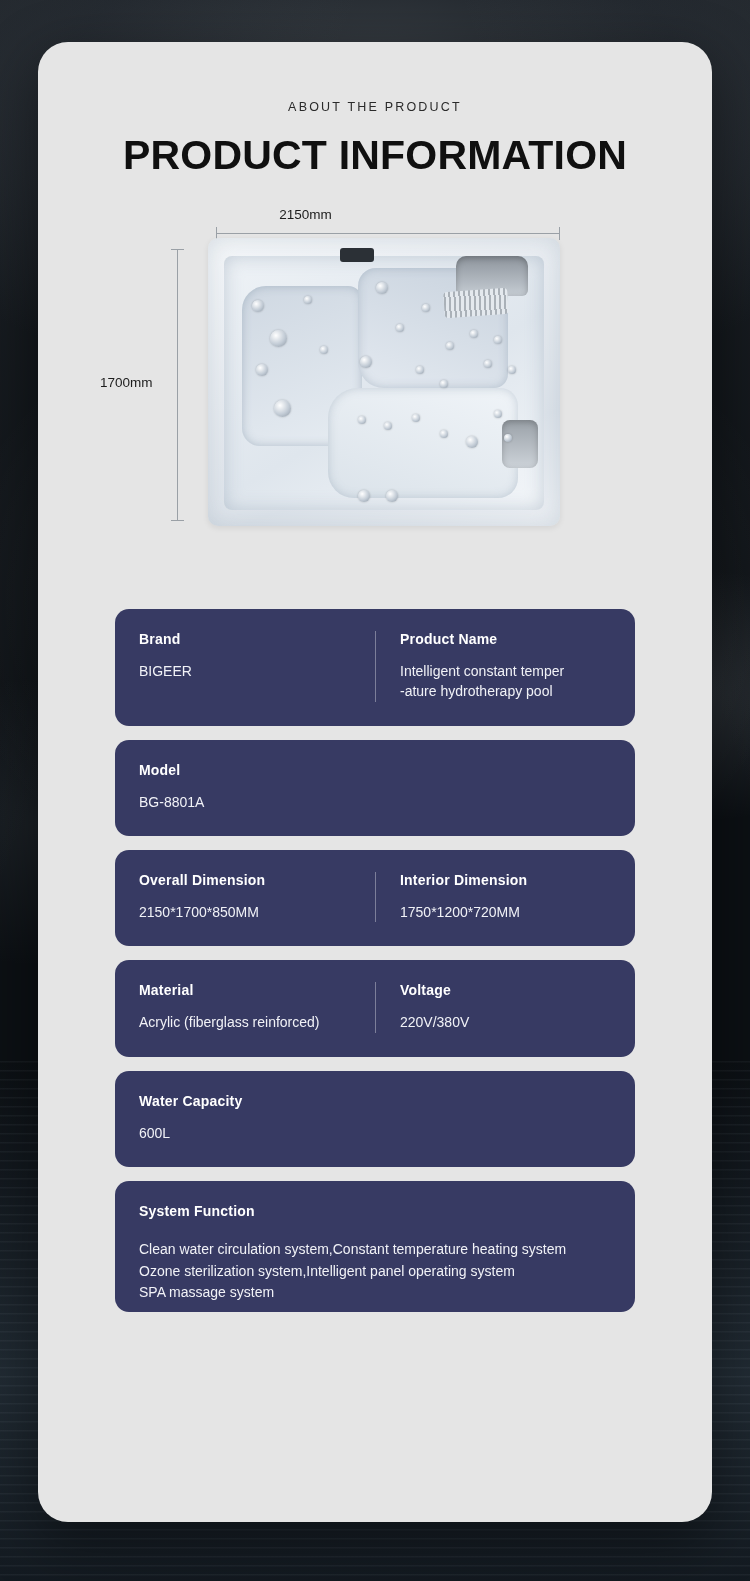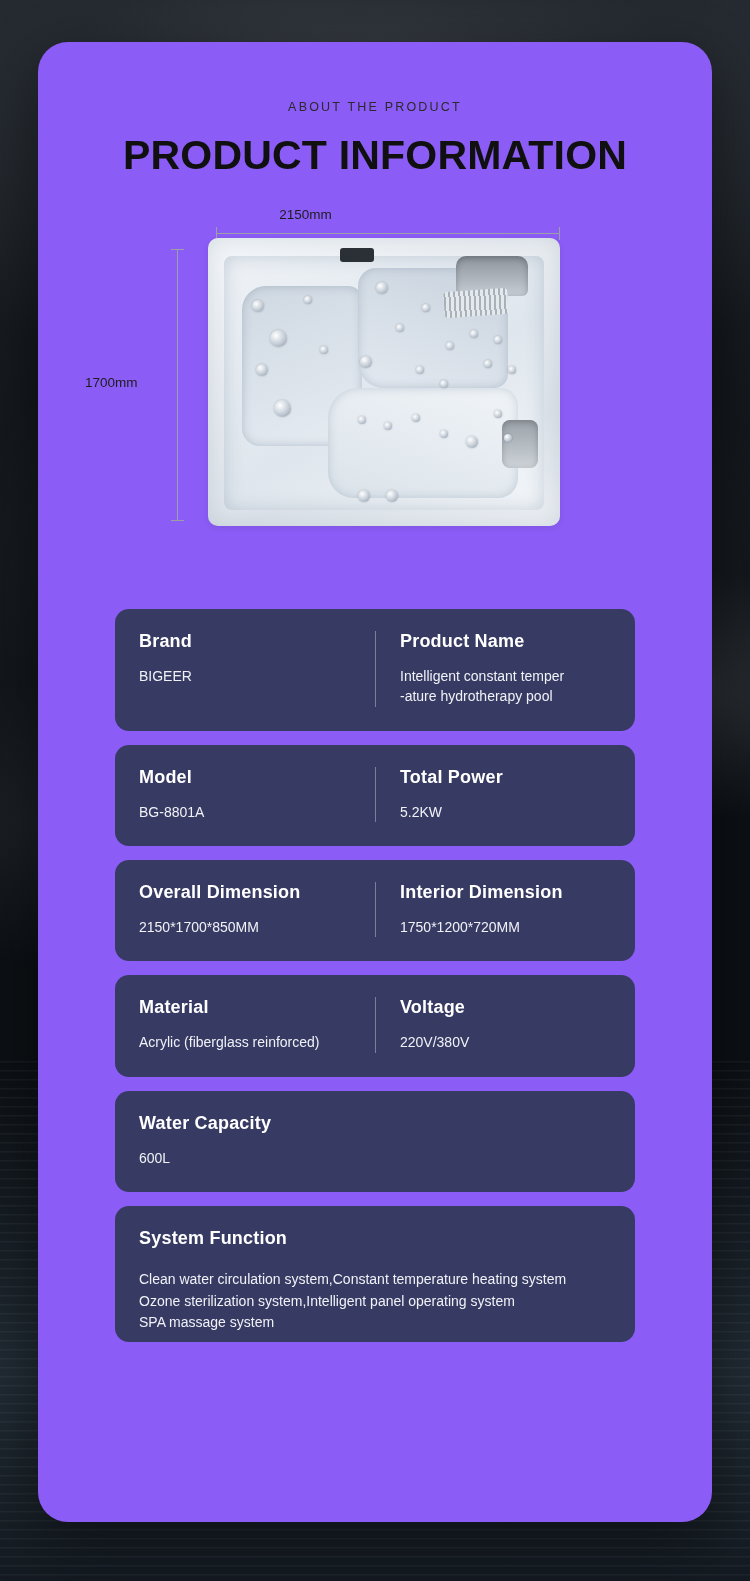--- a/index.html
+++ b/index.html
@@ -58,21 +58,21 @@
     background: radial-gradient(ellipse at center, rgba(255,255,255,0.10), rgba(255,255,255,0) 68%);
   }
 
   
   .card {
     position: absolute;
     left: 38px;
     top: 42px;
     width: 674px;
     height: 1480px;
-    background: #8b5cf6;
+    background: #e5e5e5;
     border-radius: 30px;
     box-shadow: 0 18px 60px rgba(0,0,0,0.45);
     overflow: hidden;
   }
 
   .eyebrow {
     margin-top: 58px;
     text-align: center;
     font-size: 12.5px;
     letter-spacing: 2.2px;
@@ -116,21 +116,21 @@
     position: absolute;
     top: -6px;
     width: 1px; height: 13px;
     background: #9aa0a6;
   }
   .dim-top-line::before { left: 0; }
   .dim-top-line::after  { right: 0; }
 
   .dim-left-label {
     position: absolute;
-    left: 47px;
+    left: 62px;
     top: 168px;
     font-size: 13.5px;
     color: #1c1c1c;
     white-space: nowrap;
   }
   .dim-left-line {
     position: absolute;
     left: 139px;
     top: 42px;
     width: 1px;
@@ -239,21 +239,21 @@
     display: flex;
     color: #ffffff;
   }
   .spec-col {
     flex: 1 1 50%;
     padding: 0 24px;
     min-width: 0;
   }
   .spec-col.right { border-left: 1px solid rgba(255,255,255,0.35); }
   .spec-label {
-    font-size: 18px;
+    font-size: 14px;
     font-weight: 700;
     margin-bottom: 14px;
     letter-spacing: 0.2px;
   }
   .spec-value {
     font-size: 14px;
     font-weight: 400;
     line-height: 1.45;
     color: #f1f2f7;
     white-space: pre-line;
@@ -333,24 +333,20 @@
         <div class="spec-value">Intelligent constant temper
 -ature hydrotherapy pool</div>
       </div>
     </div>
 
     <div class="spec-row">
       <div class="spec-col">
         <div class="spec-label">Model</div>
         <div class="spec-value">BG-8801A</div>
       </div>
-      <div class="spec-col right">
-        <div class="spec-label">Total Power</div>
-        <div class="spec-value">5.2KW</div>
-      </div>
     </div>
 
     <div class="spec-row">
       <div class="spec-col">
         <div class="spec-label">Overall Dimension</div>
         <div class="spec-value">2150*1700*850MM</div>
       </div>
       <div class="spec-col right">
         <div class="spec-label">Interior Dimension</div>
         <div class="spec-value">1750*1200*720MM</div>

